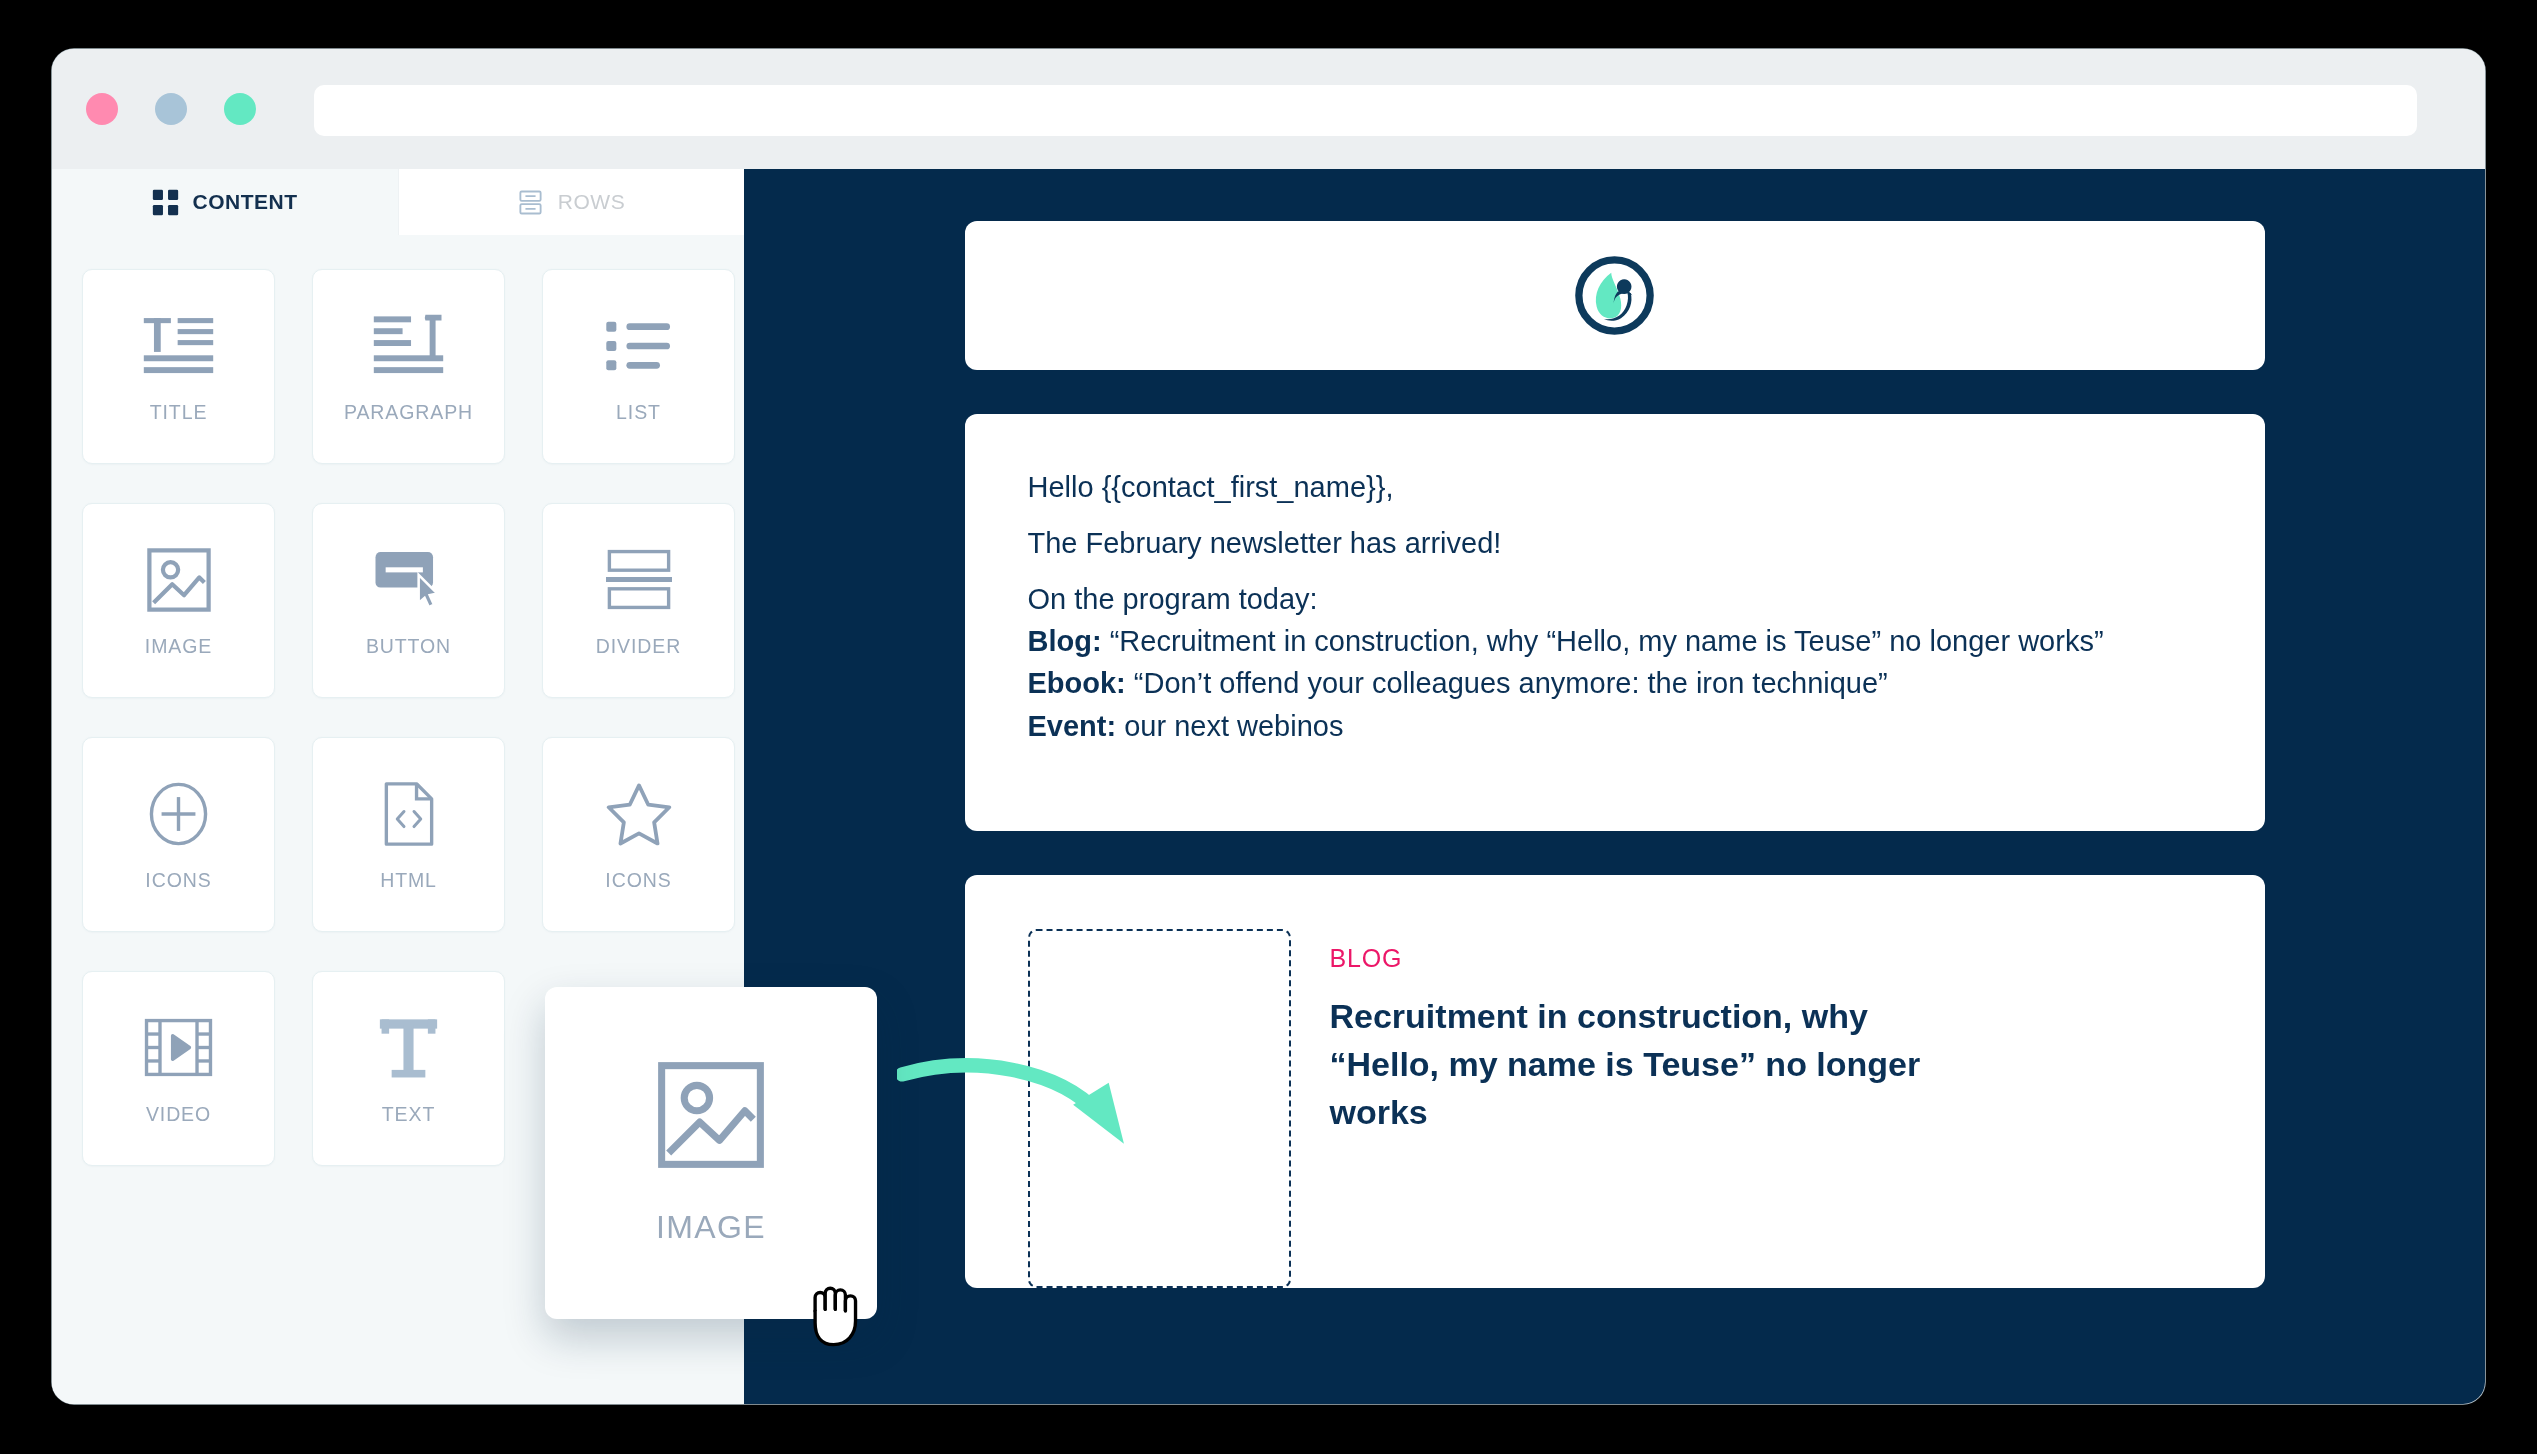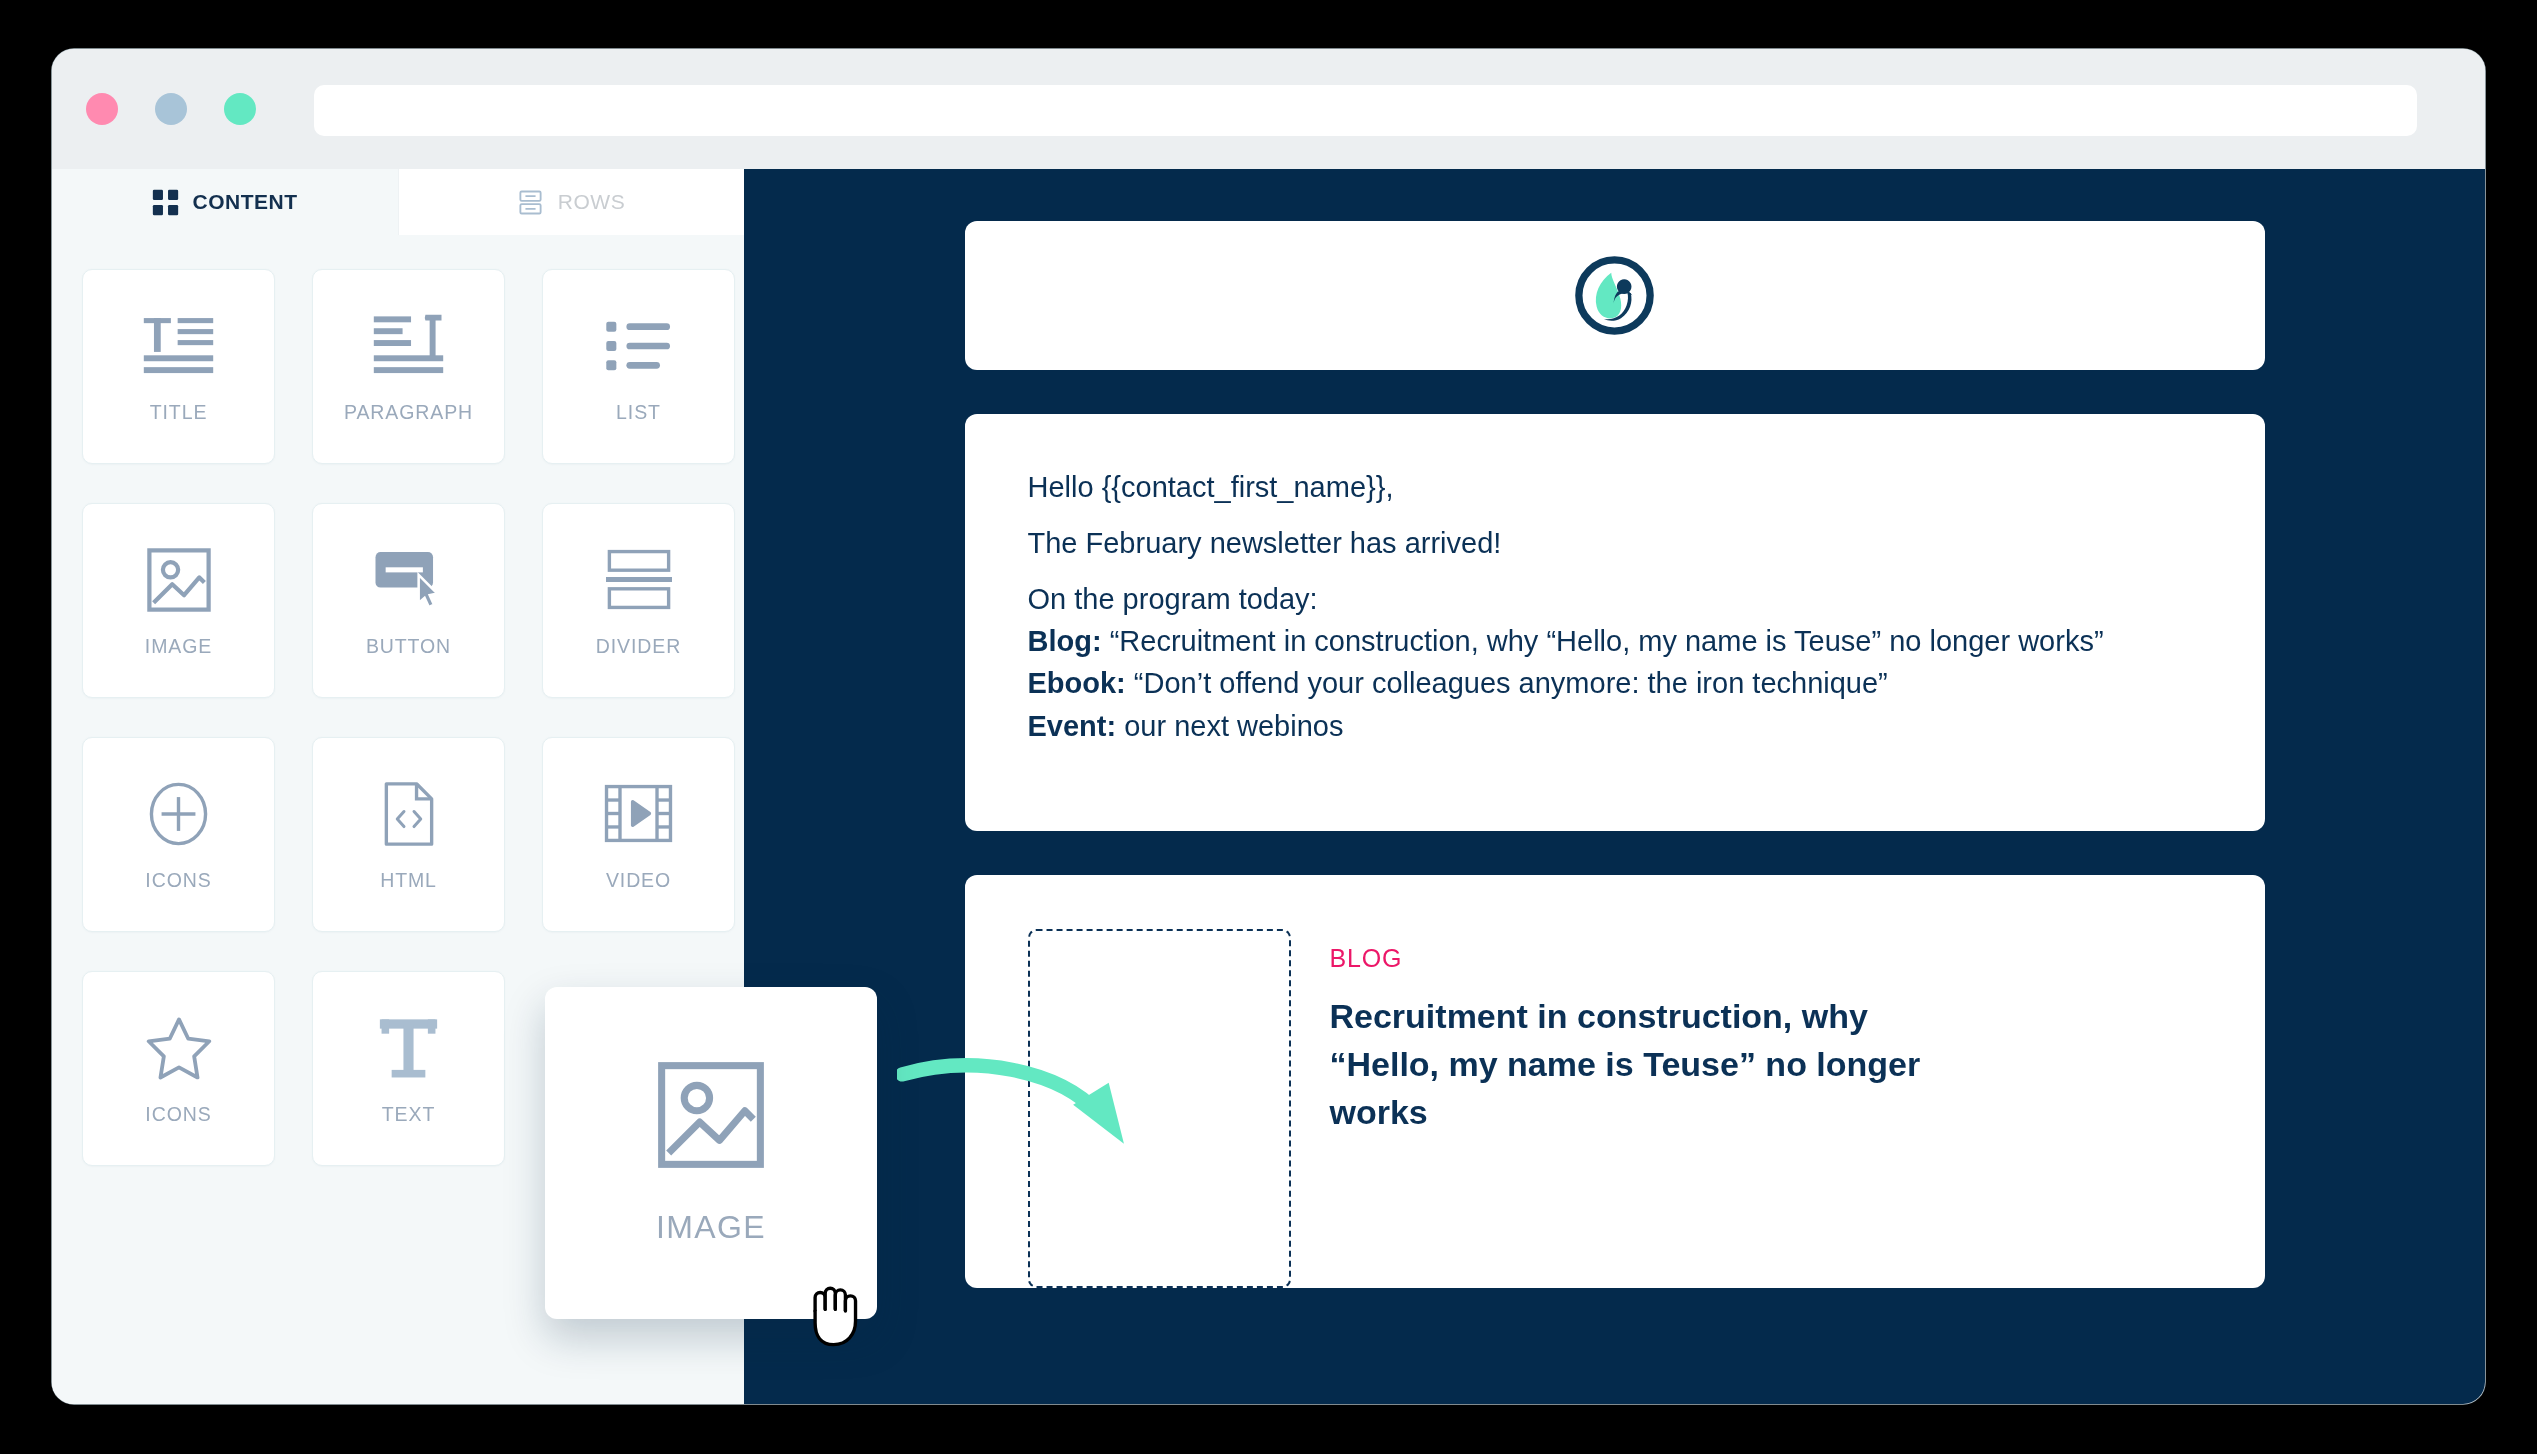--- a/index.html
+++ b/index.html
@@ -237,43 +237,43 @@
                 <path d="M4 3h36l18 18v54H4z" stroke-linejoin="round"></path>
                 <path d="M40 3v18h18"></path>
                 <path d="M25 36l-8 9 8 9M37 36l8 9-8 9" stroke-width="3.6" stroke-linecap="round" stroke-linejoin="round"></path>
               </svg>
             </span>
             <span class="cap">HTML</span>
           </div>
 
           <div class="tile">
             <span class="glyph">
+              <svg width="68" height="64" viewBox="0 0 80 76" fill="none" stroke="#8fa2b8" stroke-width="4.5" stroke-linejoin="round">
+                <path d="M40 4l11 23 25 3-18 18 4 25-22-12-22 12 4-25L4 30l25-3z"></path>
+              </svg>
+            </span>
+            <span class="cap">ICONS</span>
+          </div>
+
+          <div class="tile">
+            <span class="glyph">
               <svg width="69" height="59" viewBox="0 0 82 70" fill="none" stroke="#8fa2b8" stroke-width="4">
                 <rect x="3" y="3" width="76" height="64"></rect>
                 <line x1="19" y1="3" x2="19" y2="67"></line>
                   <line x1="63" y1="3" x2="63" y2="67"></line>
                 <line x1="3" y1="19" x2="19" y2="19"></line>
                   <line x1="3" y1="35" x2="19" y2="35"></line>
                   <line x1="3" y1="51" x2="19" y2="51"></line>
                 <line x1="63" y1="19" x2="79" y2="19"></line>
                   <line x1="63" y1="35" x2="79" y2="35"></line>
                   <line x1="63" y1="51" x2="79" y2="51"></line>
                 <path d="M34 21l20 14-20 14z" fill="#8fa2b8" stroke-linejoin="round"></path>
               </svg>
             </span>
             <span class="cap">VIDEO</span>
-          </div>
-
-          <div class="tile">
-            <span class="glyph">
-              <svg width="68" height="64" viewBox="0 0 80 76" fill="none" stroke="#8fa2b8" stroke-width="4.5" stroke-linejoin="round">
-                <path d="M40 4l11 23 25 3-18 18 4 25-22-12-22 12 4-25L4 30l25-3z"></path>
-              </svg>
-            </span>
-            <span class="cap">ICONS</span>
           </div>
 
           <div class="tile">
             <span class="glyph">
               <svg width="61" height="64" viewBox="0 0 72 76" fill="#a9bdd0">
                 <rect x="2" y="4" width="68" height="11"></rect>
                 <rect x="4" y="4" width="9" height="17"></rect>
                   <rect x="59" y="4" width="9" height="17"></rect>
                 <rect x="30" y="10" width="12" height="58"></rect>
                 <rect x="16" y="64" width="40" height="9"></rect>

